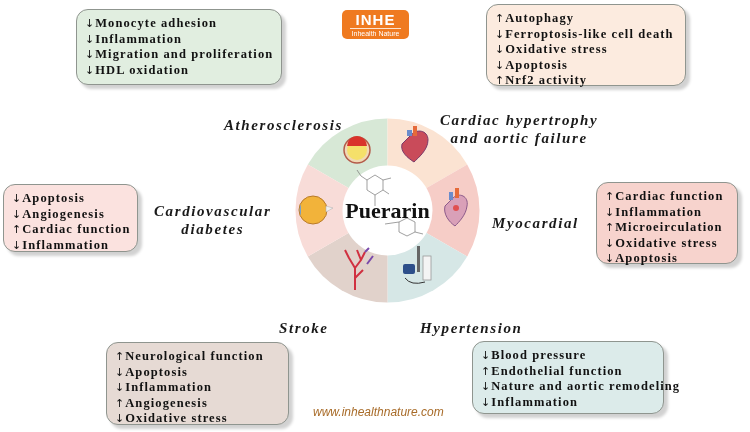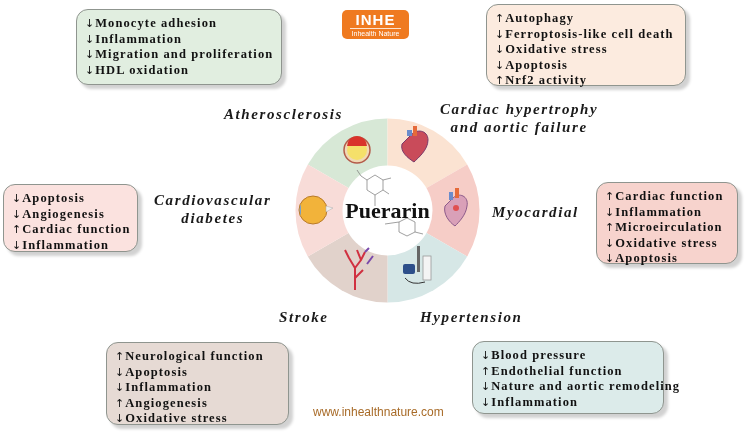--- a/index.html
+++ b/index.html
@@ -27,40 +27,41 @@
       position: absolute;
       font-family: "Liberation Serif", serif;
       font-style: italic;
       font-weight: bold;
       font-size: 15px;
       line-height: 18px;
       letter-spacing: 1.6px;
       color: #1a1a1a;
       text-align: center;
       white-space: nowrap;
+      margin-top: 11px;
     }
 
     .logo {
       position: absolute;
       left: 342px; top: 10px; width: 67px; height: 29px;
       background: #ef7a20;
       border-radius: 5px;
       color: #fff;
       text-align: center;
       font-family: "Liberation Sans", sans-serif;
     }
     .logo .big { display:block; font-size: 15px; font-weight: bold; line-height: 17px; letter-spacing: 1px; padding-top: 1px; }
     .logo .small { display:block; font-size: 7px; line-height: 9px; border-top: 1px solid rgba(255,255,255,0.8); margin: 0 8px; }
 
     .wheel { position: absolute; left: 295px; top: 118px; width: 185px; height: 185px; }
 
     .url {
       position: absolute; left: 313px; top: 405px;
       font-family: "Liberation Sans", sans-serif;
-      font-size: 12px; color: #a86b28;
+      font-size: 12px; color: #a86b28; font-style: italic;
     }
   </style>
 </head>
 <body>
 
 <div class="logo">
   <span class="big">INHE</span>
   <span class="small">Inhealth Nature</span>
 </div>
 

